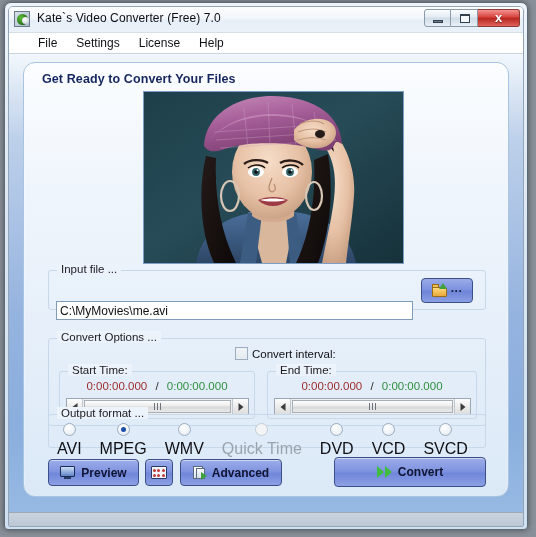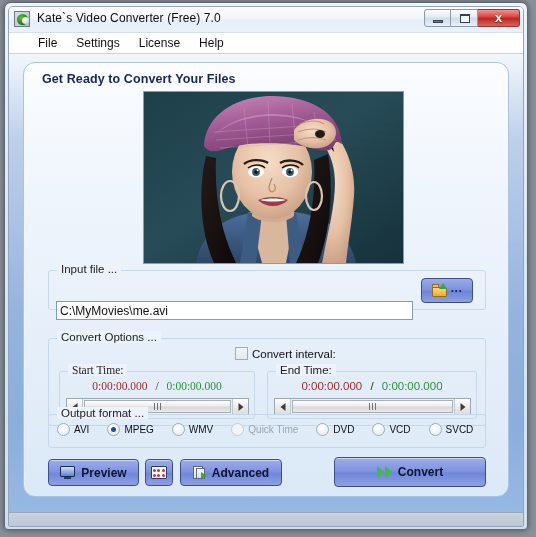--- a/index.html
+++ b/index.html
@@ -174,21 +174,21 @@
     padding: 0 4px;
     font-size: 11.5px;
     color: #1b1b1f;
     background: linear-gradient(180deg,#eef4fb 0%,#eaf1fa 100%);
     white-space: nowrap;
   }
 
   #grp-input { left: 24px; top: 207px; width: 438px; height: 40px; }
   #grp-convert { left: 24px; top: 256px; width: 438px; height: 88px; margin-top: 19px; }
   #grp-output { left: 24px; top: 351px; width: 438px; height: 34px; }
-  #grp-start  { left: 10px; top: 32px;  width: 196px; height: 48px; font-family: Liberation Serif, serif; }
+  #grp-start  { left: 10px; top: 32px;  width: 196px; height: 48px; }
   #grp-end    { left: 218px; top: 32px; width: 210px; height: 48px; }
 
   
   #file-input {
     position:absolute; left: 7px; top: 10px;
     width: 357px; height: 19px;
     border: 1px solid #7f9db9;
     background: #ffffff;
     font-size: 12px;
     color: #101014;
@@ -298,24 +298,25 @@
   .sl-grip { display:flex; gap:2px; }
   .sl-grip i { display:block; width:1px; height:7px; background:#6d737a; }
 
   
   #radio-row {
     position:absolute; left: 8px; top: 8px; right: 6px;
     display:flex; align-items:center;
   }
   .radio-opt {
     display:flex; align-items:center; gap:4px;
-    font-size: 10px; color:#0f0f14;
+    font-size: 16px; color:#0f0f14;
     margin-right: 18px;
     white-space: nowrap;
     cursor: default;
+    flex-direction: column;
   }
   .radio-opt.disabled { color:#9aa4ae; }
   .rdot {
     width: 13px; height: 13px; border-radius: 50%;
     border: 1px solid #9badbe;
     background: radial-gradient(circle at 40% 32%, #ffffff 0%, #eef2f6 60%, #dde4ec 100%);
     box-sizing:border-box; position:relative; flex: 0 0 13px;
   }
   .rdot.on::after {
     content:""; position:absolute; left:3px; top:3px;

